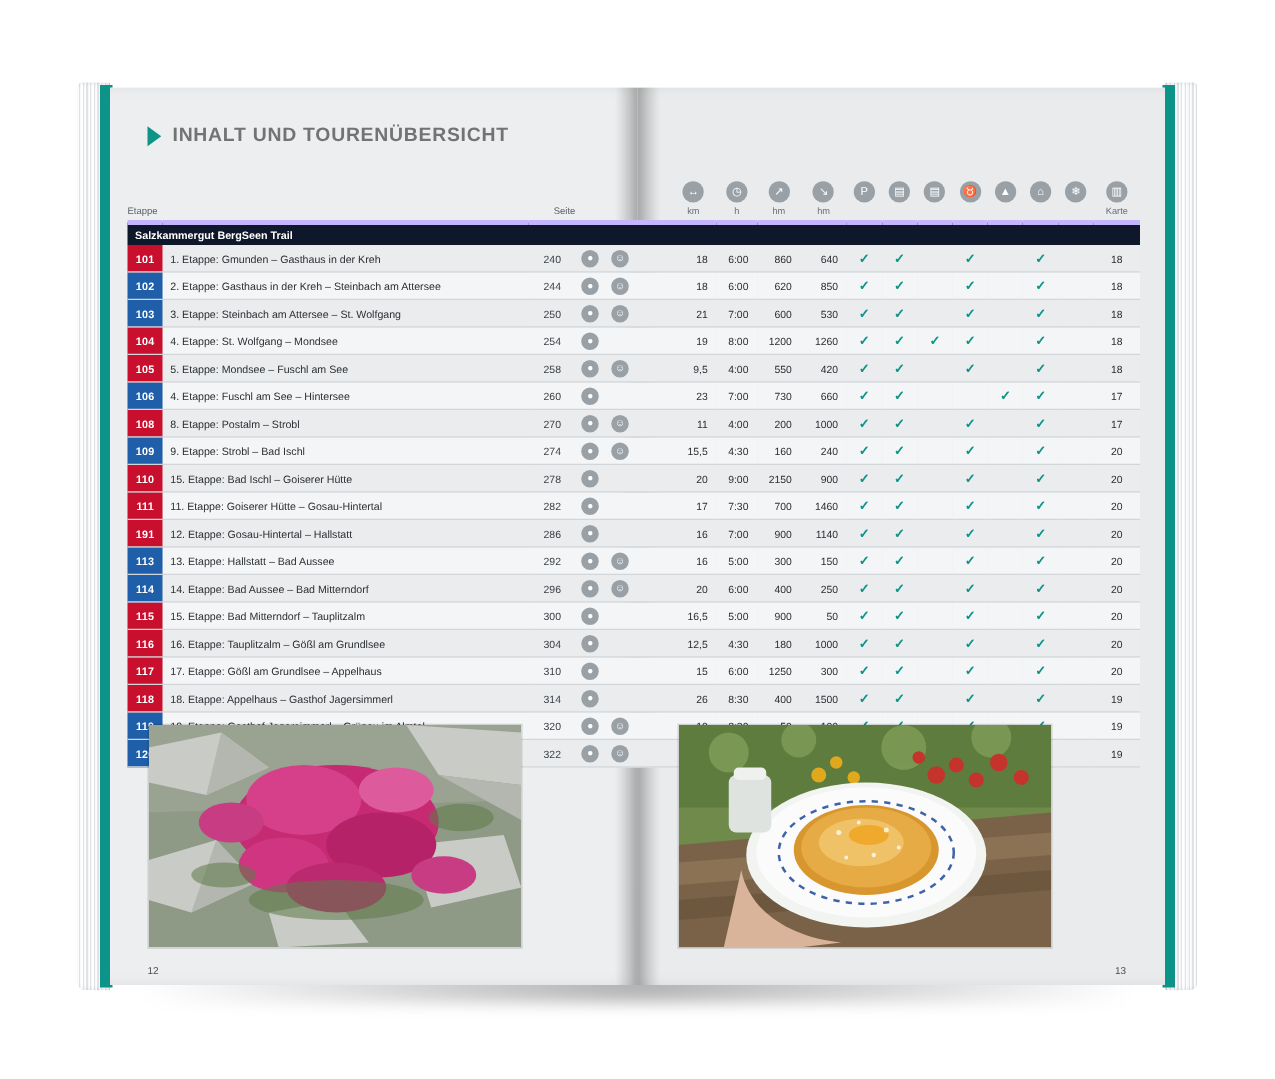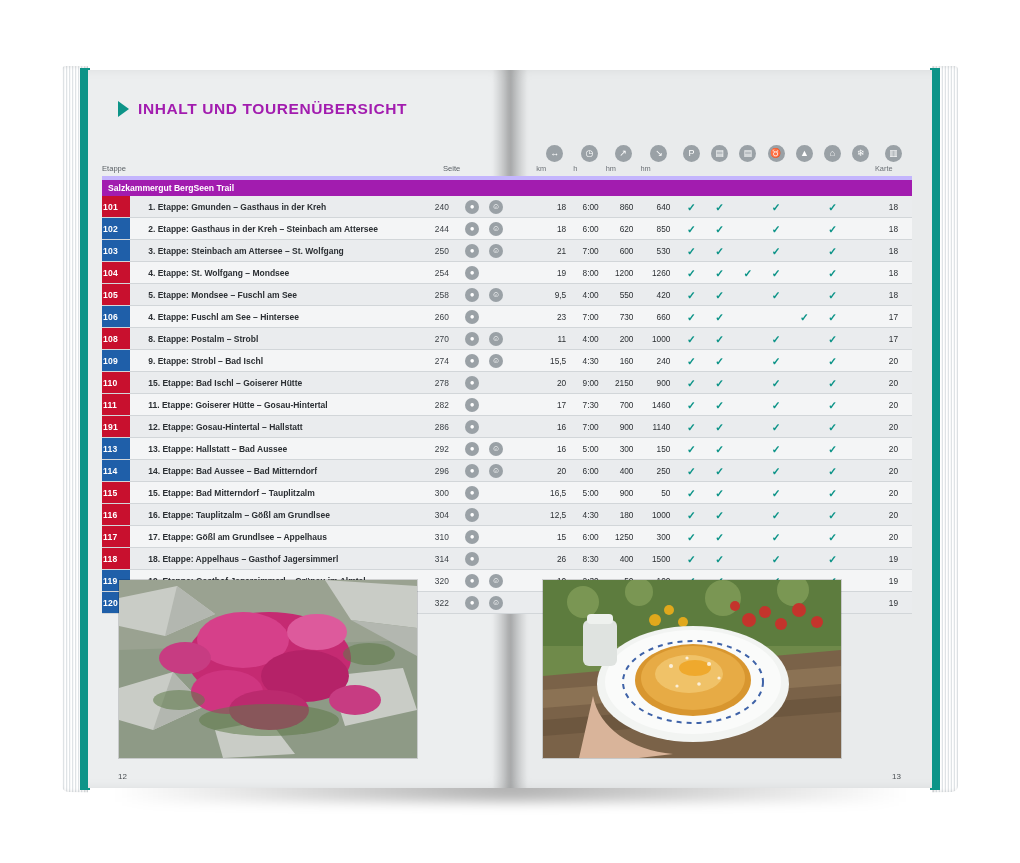--- a/index.html
+++ b/index.html
@@ -59,55 +59,55 @@
 
   
   .title-row{
     position:absolute;left:56px;top:36px;display:flex;align-items:center;gap:9px;
   }
   .title-arrow{
     width:0;height:0;border-top:8px solid transparent;border-bottom:8px solid transparent;
     border-left:11px solid #0d9488;
   }
   .doc-title{
-    font-size:15.5px;font-weight:bold;color:#a21caf;letter-spacing:.6px;
+    font-size:15.5px;font-weight:bold;color:#737373;letter-spacing:.6px;
   }
 
   
   .table-wrap{
     position:absolute;left:40px;top:80px;width:810px;
     font-size:8.4px;color:#333;
   }
   table{border-collapse:collapse;width:810px;table-layout:fixed;}
   .hdr td{
     font-size:7.6px;color:#5b6166;padding:0 0 3px 0;vertical-align:bottom;
     border-bottom:4px solid #c4b5fd;
   }
-  .hdr .unit{color:#6b7075;font-size:7.4px;}
+  .hdr .unit{text-align:center;color:#6b7075;font-size:7.4px;}
   .icons-row td{padding-bottom:2px;text-align:center;vertical-align:bottom;border:none;}
   .circ{
     display:inline-block;width:17px;height:17px;border-radius:50%;
     background:#9aa1a6;color:#fff;line-height:17px;text-align:center;font-size:9px;
   }
   .sect td{
-    background:#a21caf;color:#fff;font-weight:bold;font-size:8.6px;
+    background:#0f172a;color:#fff;font-weight:bold;font-size:8.6px;
     padding:3px 6px;
   }
   tbody tr.etappe td{
     height:19px;border-bottom:1px solid #d2d6d9;
     background:#f4f5f6;
   }
   tbody tr.etappe:nth-child(even) td{background:#eaecee;}
   .num{
-    color:#fff;font-weight:bold;text-align:left;font-size:8.6px;
+    color:#fff;font-weight:bold;text-align:center;font-size:8.6px;
     letter-spacing:.2px;
   }
   .num.red{background:#c8102e !important;}
   .num.blue{background:#1f5fa9 !important;}
-  .desc{padding-left:18px;color:#2b2f33;font-size:8.5px;white-space:nowrap;overflow:hidden;font-weight:bold;}
+  .desc{padding-left:6px;color:#2b2f33;font-size:8.5px;white-space:nowrap;overflow:hidden;}
   .seite{text-align:center;color:#3a3f44;font-size:8.4px;}
   .pic{text-align:center;}
   .pic .circ{width:14px;height:14px;line-height:14px;font-size:8px;margin:0 1px;}
   .numcell{text-align:right;padding-right:7px;color:#2b2f33;font-size:8.3px;}
   .chk{text-align:center;color:#0d9488;font-weight:bold;font-size:10.5px;}
   .karte{text-align:center;color:#2b2f33;font-size:8.3px;}
 
   
   .photo{
     position:absolute;border:1px solid rgba(0,0,0,.15);overflow:hidden;

